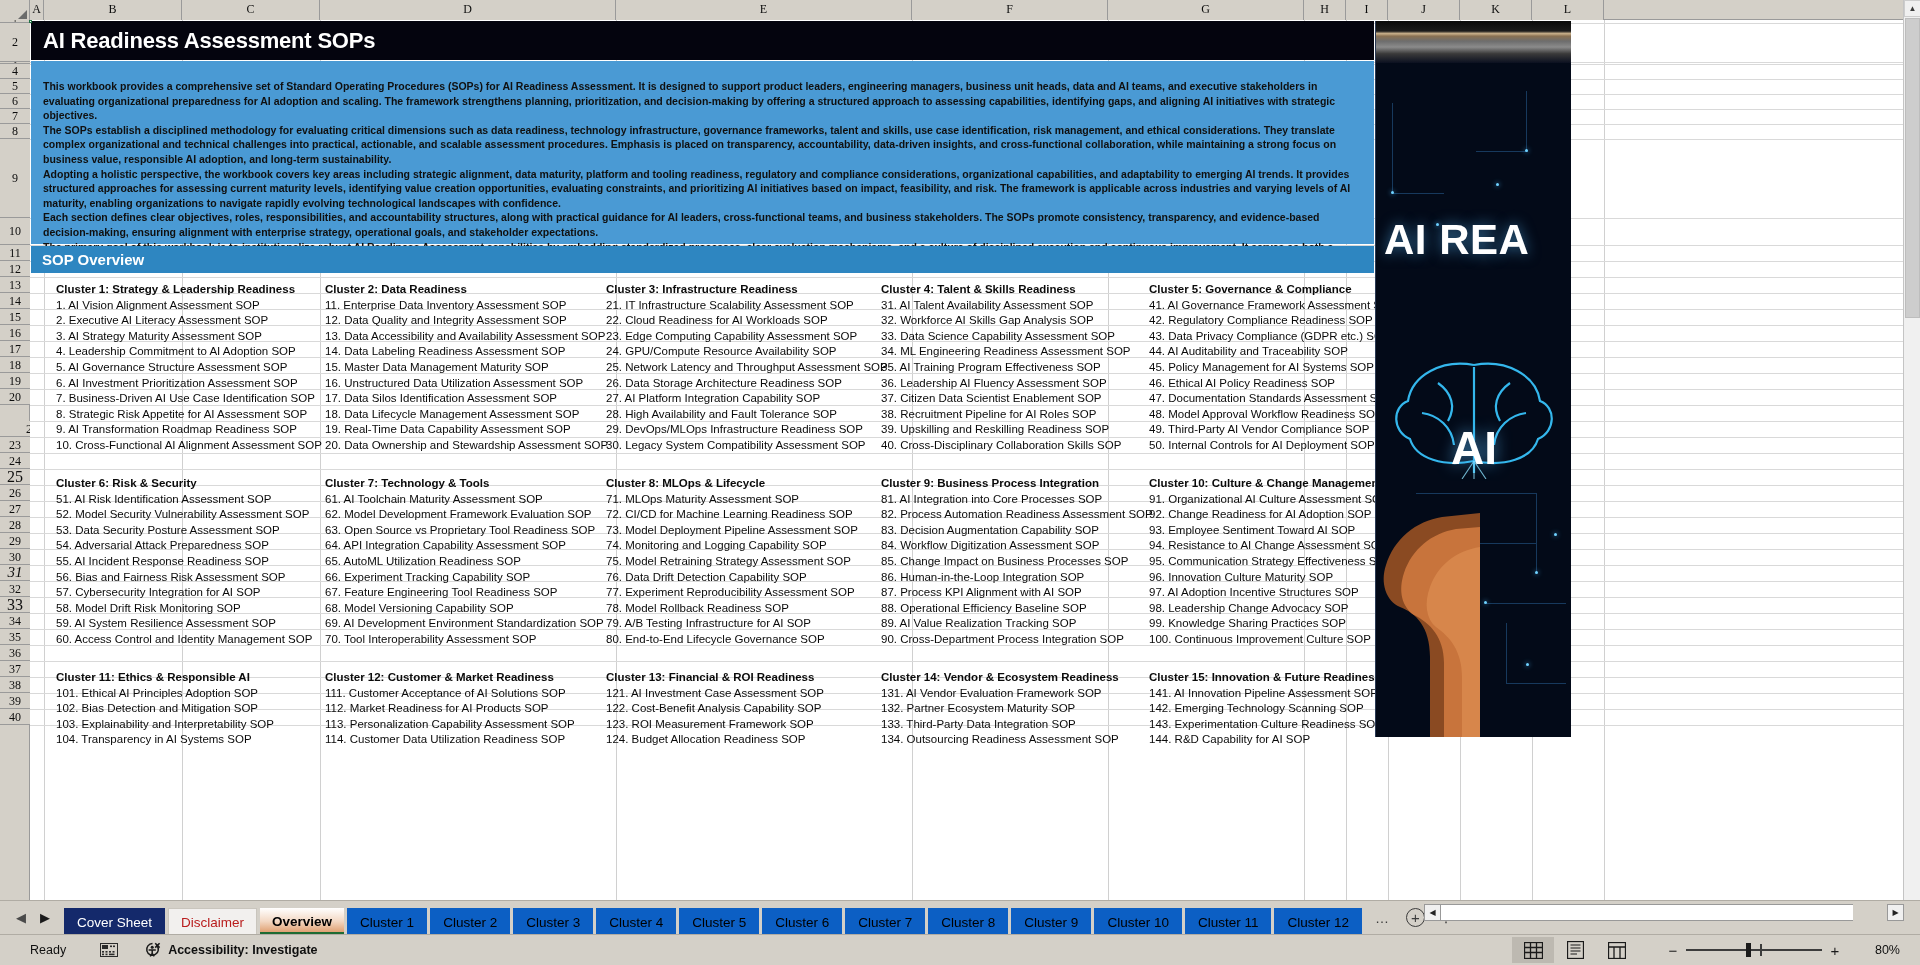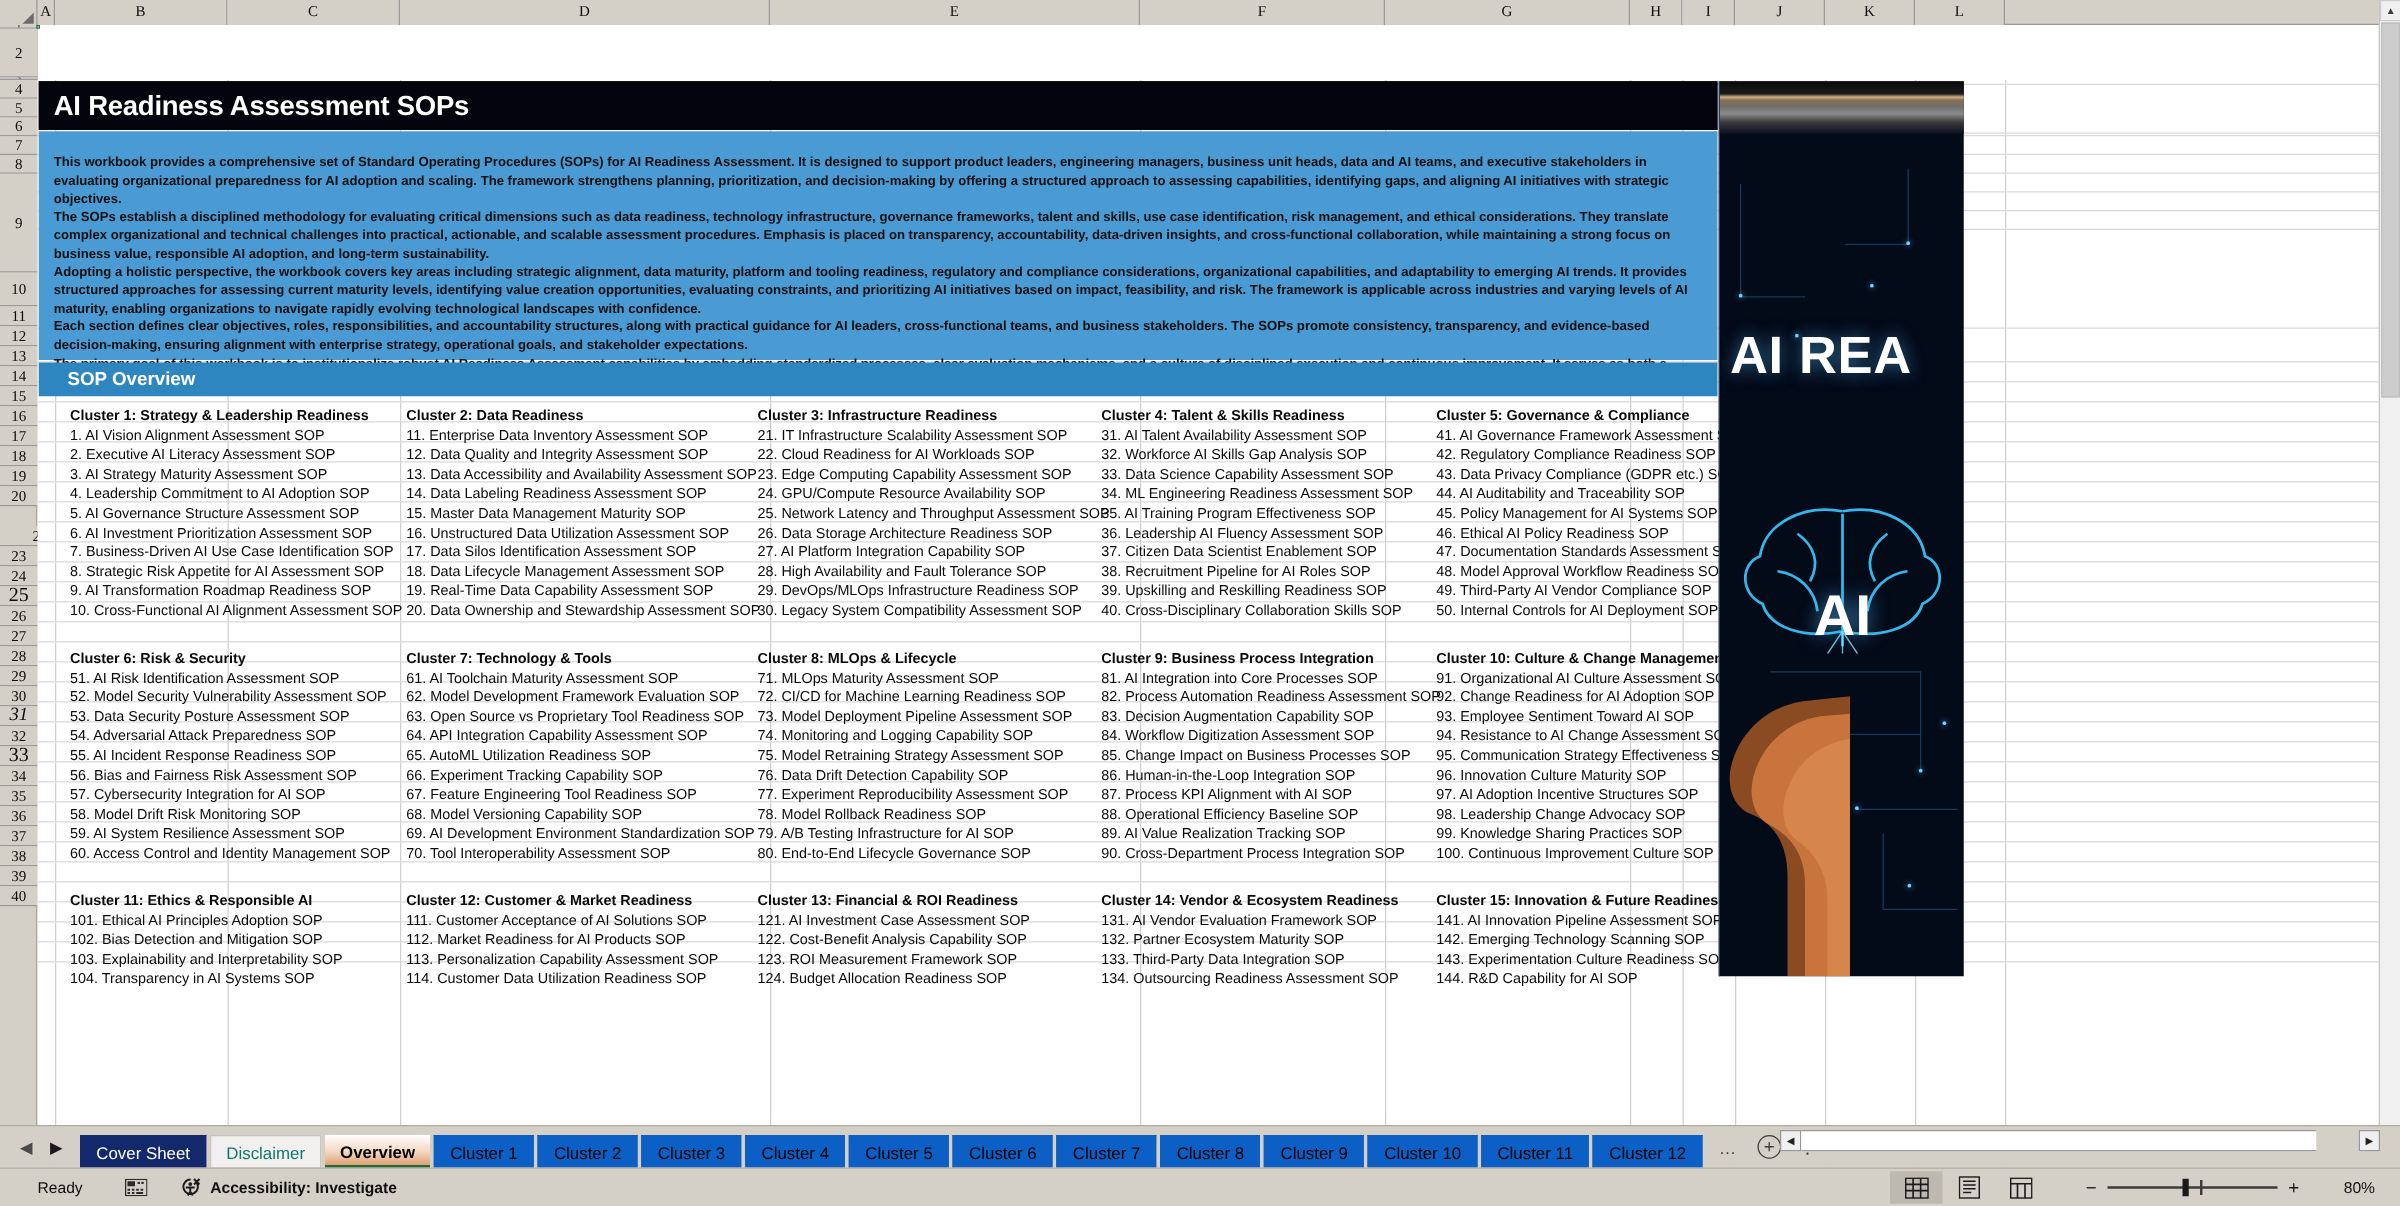--- a/index.html
+++ b/index.html
@@ -62,21 +62,20 @@
     line-height: 1;
     display: flex; align-items: center; justify-content: center;
   }
 
   
   .sheet {
     position: absolute; top: 20px; left: 30px;
     width: 1875px; height: 880px;
     background: #ffffff;
     overflow: hidden;
-    margin-top: 44px;
   }
 
   
   .vline { position: absolute; top: 0; width: 1px; height: 880px; background: #d0d0d0; }
   .hline { position: absolute; left: 0; width: 1875px; height: 1px; background: #d9d9d9; }
 
   
   .title-banner {
     position: absolute;
     left: 1px; top: 1px;
@@ -106,21 +105,21 @@
   .intro-block p { margin: 0 0 0 0; }
 
   
   .overview-banner {
     position: absolute;
     left: 1px; top: 226px;
     width: 1343px; height: 27px;
     background: #2e86c1;
     color: #ffffff;
     display: flex; align-items: center;
-    padding-left: 23px;
+    padding-left: 11px;
     font-size: 15px;
     font-weight: bold;
   }
 
   
   .cluster-grid {
     position: absolute;
     left: 0px; top: 262px;
     width: 1345px;
   }
@@ -224,21 +223,21 @@
     height: 27px; line-height: 27px;
     padding: 0 12px;
     font-size: 13.5px;
     margin-right: 3px;
     white-space: nowrap;
     position: relative;
     border: 1px solid #9a9a9a;
     border-bottom: none;
   }
   .tab.navy   { background: #14296b; color: #ffffff; border-color: #14296b; }
-  .tab.plain  { background: #f2f0ee; color: #0f766e; border-color: #c9c5bd; }
+  .tab.plain  { background: #f2f0ee; color: #b91c1c; border-color: #c9c5bd; }
   .tab.active {
     background: #c8743c; color: #000000; font-weight: bold;
     border: none;
     border-bottom: 3px solid #1e6b33;
     background: linear-gradient(180deg,#ffffff 0%, #f3d8c3 55%, #e0a173 100%);
   }
   .tab.blue   { background: #0c5fc4; color: #000000; border-color: #0c5fc4; }
   .tab-ellipsis { font-size: 14px; color: #3c3c3c; padding: 0 10px; letter-spacing: 1px; align-self: center; }
   .addsheet {
     width: 19px; height: 19px; border-radius: 50%;

